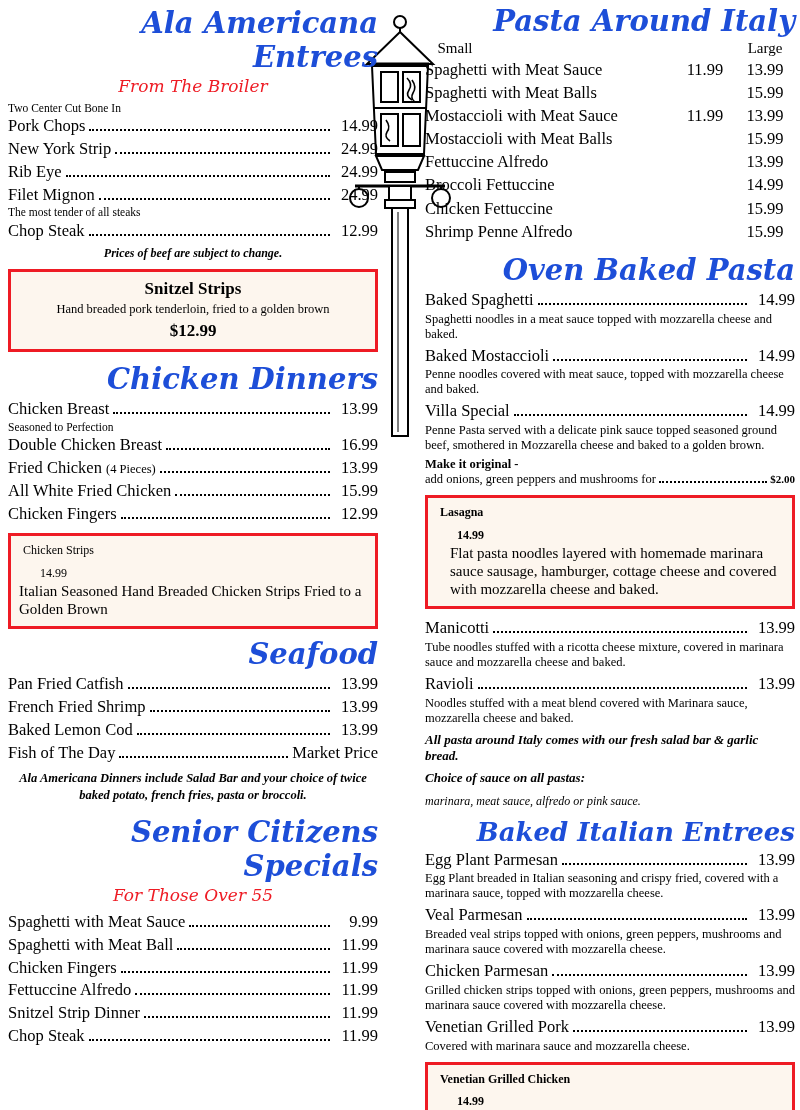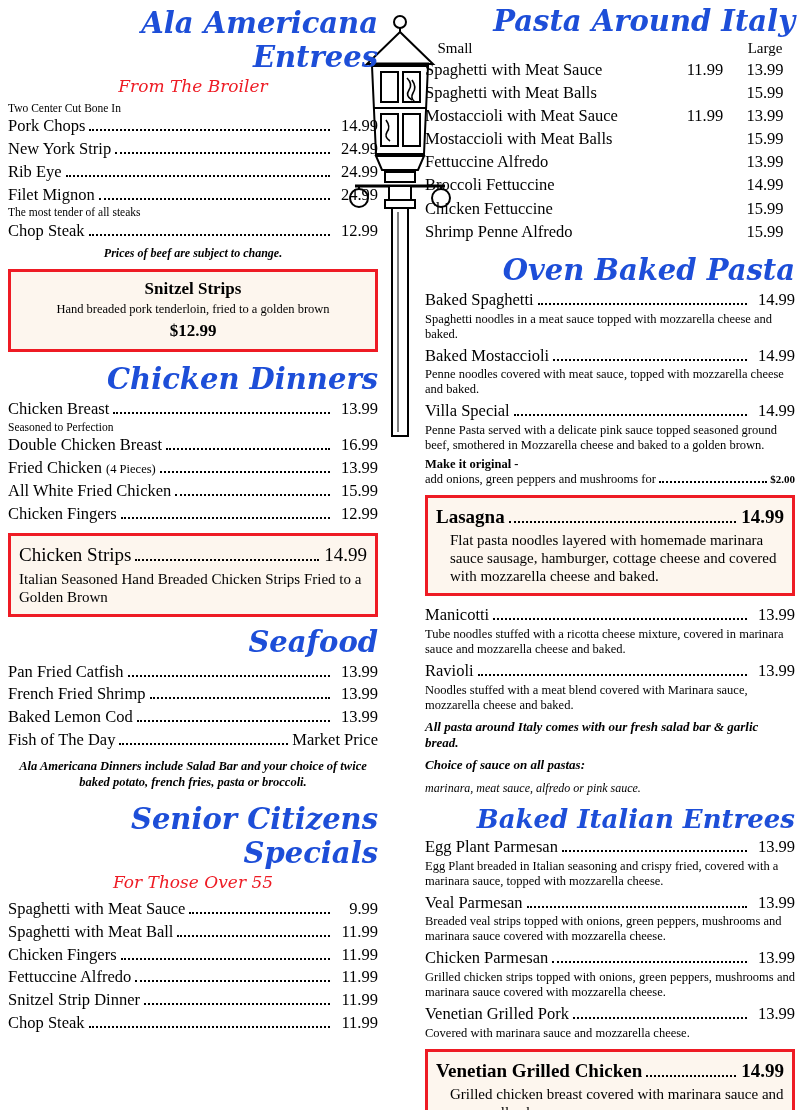--- a/index.html
+++ b/index.html
@@ -147,21 +147,21 @@
     text-align: center;
     font-size: 12.5px;
     margin: 0;
   }
   .box .price {
     text-align: center;
     font-weight: bold;
     font-size: 17px;
     margin: 4px 0 0 0;
   }
-  .box .row { font-size: 19px; }
+  .box .row { font-size: 12px; flex-direction: column; }
   .box .desc-left {
     font-size: 15px;
     line-height: 1.2;
     margin: 1px 0 0 0;
   }
 
   
   .desc {
     font-size: 12.5px;
     line-height: 1.2;

